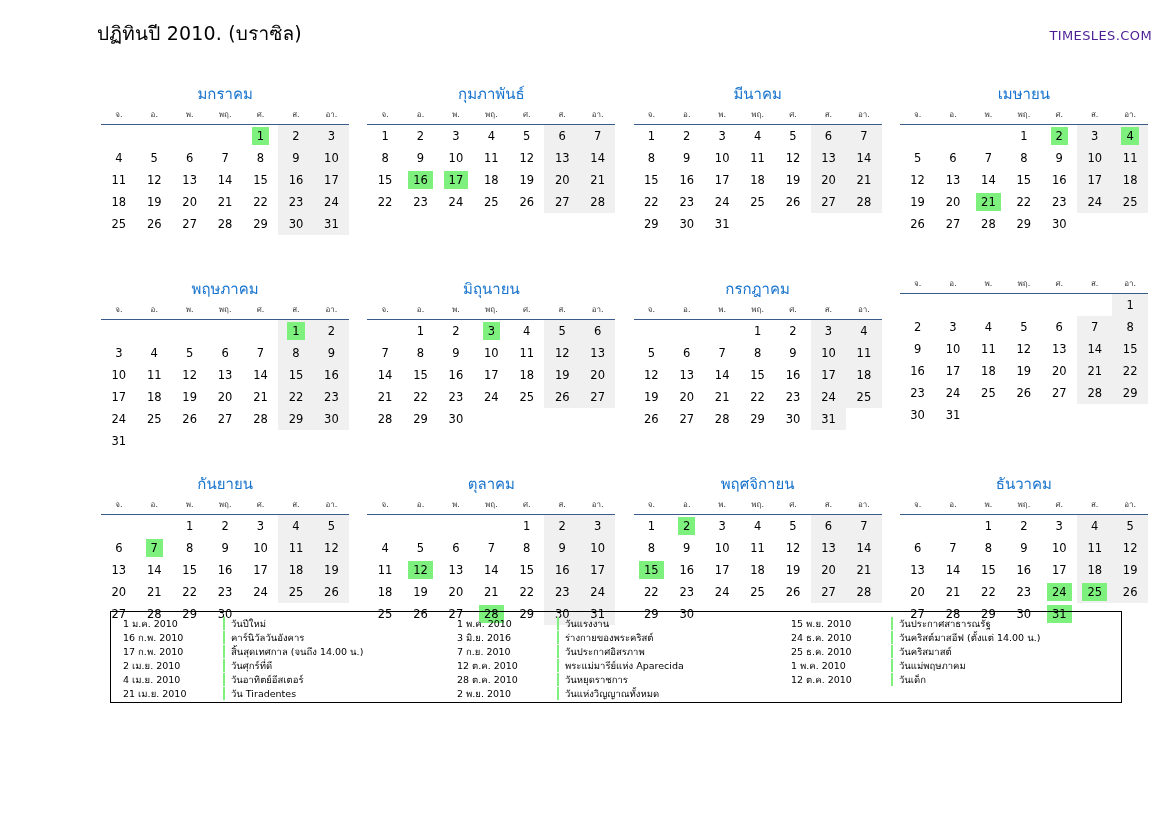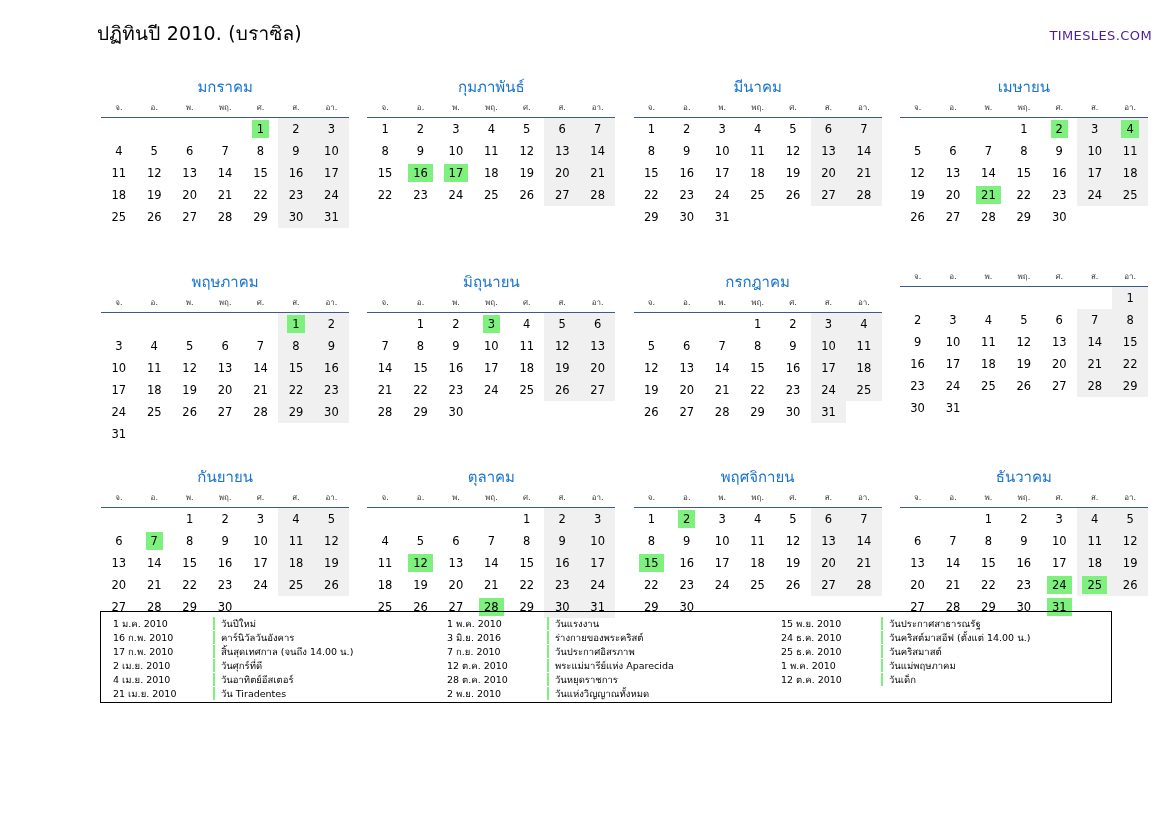--- a/index.html
+++ b/index.html
@@ -29,21 +29,21 @@
     color: #000;
     letter-spacing: 0.2px;
   }
   #brand {
     font-size: 13px;
     color: #4c1d95;
     letter-spacing: 0.4px;
   }
   #grid {
     position: absolute;
-    top: 75px; left: 57px;
+    top: 82px; left: 57px;
     width: 1055px;
     display: grid;
     grid-template-columns: repeat(4, 1fr);
     grid-template-rows: repeat(3, 195px);
     column-gap: 10px;
   }
   .month { position: relative; }
   .month-name {
     text-align: center;
     color: #1874cd;
@@ -79,21 +79,21 @@
   td.wk { background: #f0f0f0; }
   td.hl > span {
     display: inline-block;
     background: #7df07d;
     padding: 2px 5px;
     line-height: 14px;
   }
   td.empty { background: transparent; }
   #legend {
     position: absolute;
-    left: 60px; top: 611px;
+    left: 70px; top: 611px;
     width: 1012px;
     height: 92px;
     border: 1px solid #000;
     display: flex;
     padding: 5px 4px;
   }
   .legend-col {
     flex: 1;
     display: flex;
     flex-direction: column;

